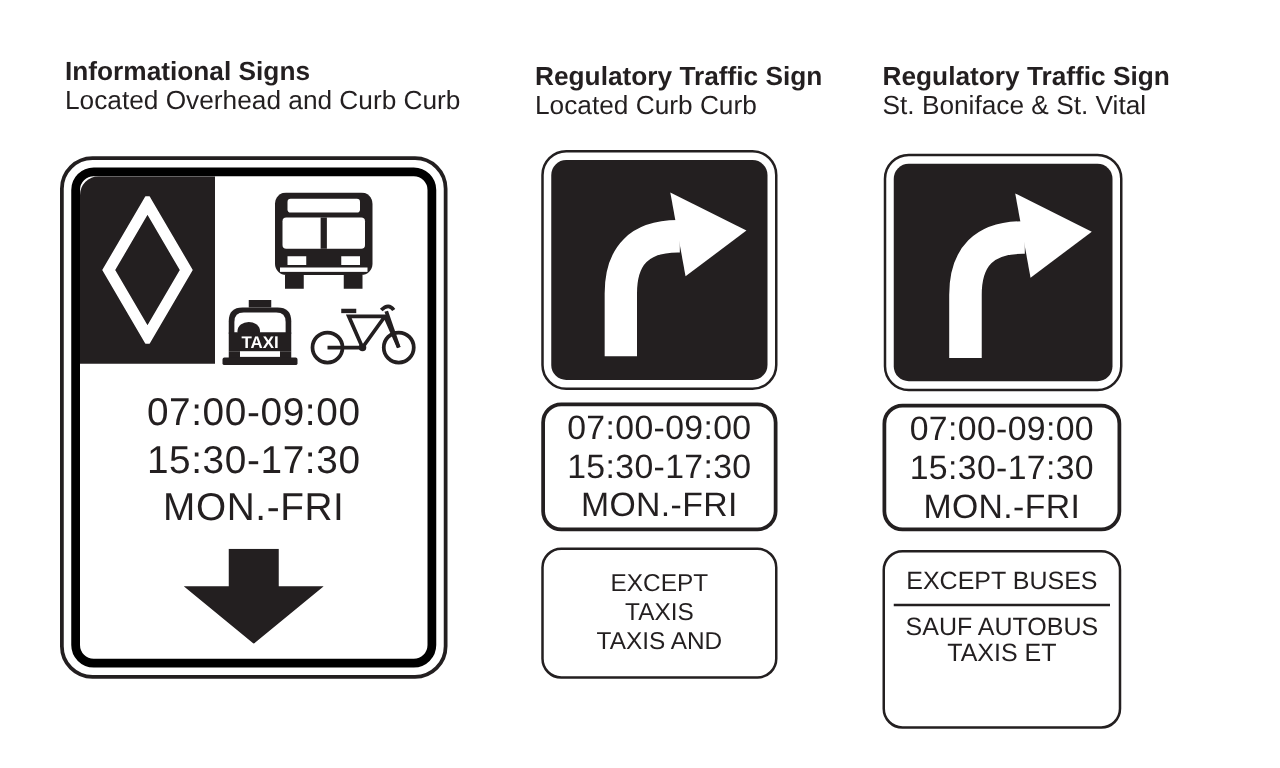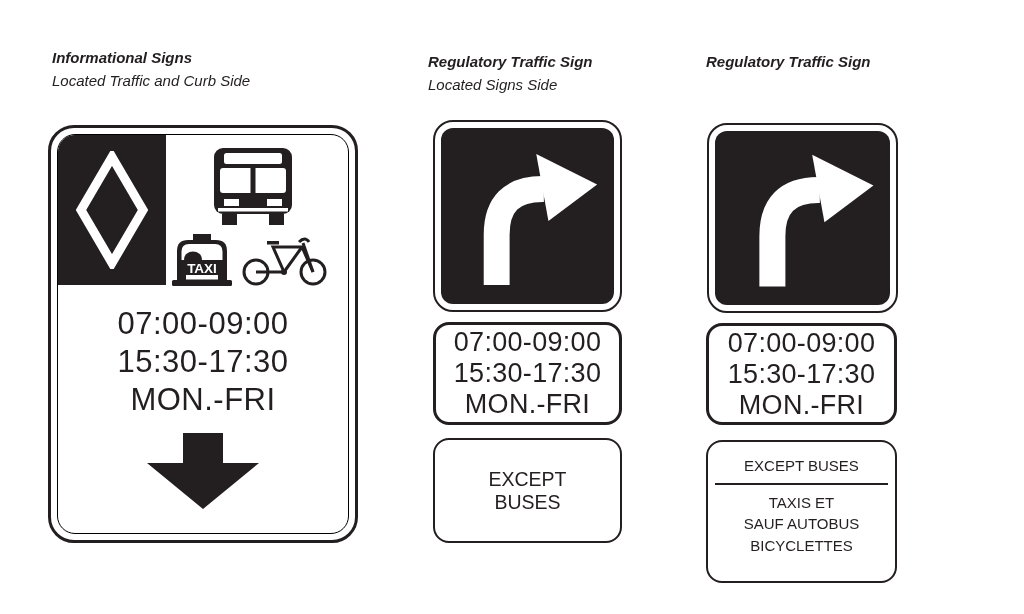--- a/index.html
+++ b/index.html
@@ -3,29 +3,29 @@
 <meta charset="utf-8">
 <style>
   html,body { margin:0; padding:0; background:#ffffff; }
   .canvas {
     position:relative; width:1024px; height:614px; background:#ffffff;
     font-family:"Liberation Sans", sans-serif; color:#231f20; overflow:hidden;
   }
   .canvas * { box-sizing:border-box; }
 
   
-  .heading { position:absolute; font-style:italic; font-size:15px; line-height:23px; white-space:nowrap; }
+  .heading { position:absolute; font-size:21px; line-height:23px; white-space:nowrap; }
   .heading .t { font-weight:bold; }
 
   
   .plaque { position:absolute; background:#fff; border:3px solid #231f20; }
 
   
   .info-sign { left:48px; top:125px; width:310px; height:418px; border-radius:26px; }
-  .info-inner { position:absolute; inset:6px; border:1px solid #000000; border-radius:18px; overflow:hidden; }
+  .info-inner { position:absolute; inset:6px; border:7px solid #000000; border-radius:18px; overflow:hidden; }
   .diamond-panel { position:absolute; left:0; top:0; width:108px; height:150px; background:#231f20;
                    border-radius:15px 0 0 0; display:flex; align-items:center; justify-content:center; }
   .bus   { position:absolute; left:152px; top:13px;  width:86px; height:80px; }
   .taxi  { position:absolute; left:112px; top:99px;  width:64px; height:52px; }
   .bike  { position:absolute; left:183px; top:97px;  width:88px; height:55px; }
   .info-times { position:absolute; left:0; right:0; top:170px; text-align:center;
                 font-size:31px; line-height:38px; letter-spacing:0.5px; }
   .down-arrow { position:absolute; left:50%; top:298px; transform:translateX(-50%); width:112px; height:76px; }
 
   
@@ -39,41 +39,42 @@
   
   .time-sign { border-radius:16px; text-align:center; font-size:27px; line-height:31px;
                display:flex; flex-direction:column; justify-content:center; letter-spacing:0.3px; }
   .time-mid   { left:433px; top:322px; width:189px; height:103px; }
   .time-right { left:706px; top:323px; width:191px; height:102px; }
 
   
   .except-sign { border-width:2.5px; border-radius:16px; text-align:center;
                  display:flex; flex-direction:column; justify-content:center; }
   .except-mid { left:433px; top:438px; width:189px; height:105px; font-size:19.5px; line-height:23px; }
-  .except-right { left:706px; top:440px; width:191px; height:143px; font-size:15px; line-height:21.5px;
+  .except-right { left:706px; top:440px; width:191px; height:143px; font-size:20px; line-height:21.5px;
                   justify-content:flex-start; padding-top:13px; }
   .lang-divider { border:none; border-top:2px solid #231f20; margin:6px 7px 7px 7px; width:auto; }
 </style>
 </head>
 <body>
 
 <div class="canvas">
 
   <div class="heading" style="left:52px; top:46px;">
     <div class="t">Informational Signs</div>
-    <div>Located Traffic and Curb Side</div>
+    <div>Located Overhead and Curb Curb</div>
   </div>
 
   <div class="heading" style="left:428px; top:50px;">
     <div class="t">Regulatory Traffic Sign</div>
-    <div>Located Signs Side</div>
+    <div>Located Curb Curb</div>
   </div>
 
   <div class="heading" style="left:706px; top:50px;">
     <div class="t">Regulatory Traffic Sign</div>
+    <div>St. Boniface &amp; St. Vital</div>
   </div>
 
   <div class="plaque info-sign">
     <div class="info-inner">
 
       <div class="diamond-panel">
         <svg width="74" height="118" viewBox="0 0 74 118">
           <polygon points="37,6 68,59 37,112 6,59" fill="none" stroke="#ffffff" stroke-width="9"></polygon>
         </svg>
       </div>
@@ -136,39 +137,39 @@
   </div>
 
   <div class="plaque time-sign time-mid">
     <div>07:00-09:00</div>
     <div>15:30-17:30</div>
     <div>MON.-FRI</div>
   </div>
 
   <div class="plaque except-sign except-mid">
     <div>EXCEPT</div>
-    <div>BUSES</div>
+    <div>TAXIS</div>
+    <div>TAXIS AND</div>
   </div>
 
   <div class="plaque turn-sign turn-right">
     <div class="turn-black">
       <svg viewBox="0 0 100 100">
         <path d="M30 95 L30 62 Q30 32 60 32 L61 32" fill="none" stroke="#ffffff" stroke-width="17"></path>
         <polygon points="56,9 96,29 64,53" fill="#ffffff"></polygon>
       </svg>
     </div>
   </div>
 
   <div class="plaque time-sign time-right">
     <div>07:00-09:00</div>
     <div>15:30-17:30</div>
     <div>MON.-FRI</div>
   </div>
 
   <div class="plaque except-sign except-right">
     <div>EXCEPT BUSES</div>
     <hr class="lang-divider">
+    <div>SAUF AUTOBUS</div>
     <div>TAXIS ET</div>
-    <div>SAUF AUTOBUS</div>
-    <div>BICYCLETTES</div>
   </div>
 
 </div>
 
 </body></html>

